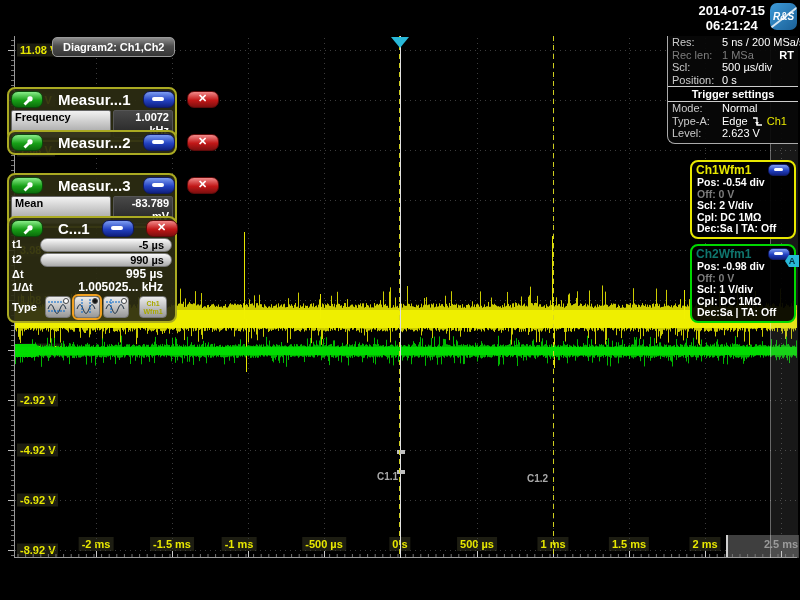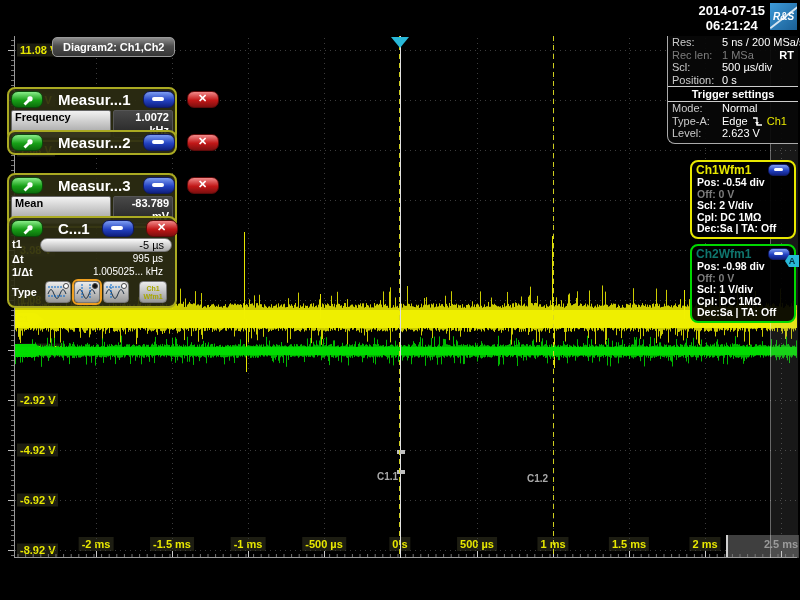--- a/index.html
+++ b/index.html
@@ -26,21 +26,21 @@
           z-index:1;clip-path:polygon(0 0,72% 0,100% 50%,72% 100%,0 100%);padding-left:3px;line-height:13px}
   .amark{position:absolute;left:785px;top:255px;width:14px;height:12px;background:#28b8d8;color:#003040;
          font-size:9px;font-weight:bold;text-align:center;line-height:12px;z-index:6;
          clip-path:polygon(28% 0,100% 0,100% 100%,28% 100%,0 50%)}
   .trig-tri{position:absolute;left:391px;top:37px;width:0;height:0;z-index:4;
             border-left:9px solid transparent;border-right:9px solid transparent;border-top:11px solid #28b8d8}
 
   
   .datetime{position:absolute;right:35px;top:3px;text-align:center;color:#fff;font-weight:bold;
             font-size:13px;line-height:15px;z-index:5}
-  .rslogo{position:absolute;right:3px;top:3px;width:27px;height:27px;border-radius:0;z-index:5;
+  .rslogo{position:absolute;right:3px;top:3px;width:27px;height:27px;border-radius:7px;z-index:5;
           background:linear-gradient(135deg,#3d9ad8,#1a5f96);color:#fff;font-weight:bold;font-style:italic;
           font-size:10px;text-align:center;line-height:27px;overflow:hidden}
   .rslogo::after{content:"";position:absolute;left:-4px;top:12px;width:40px;height:2px;background:rgba(255,255,255,.8);
           transform:rotate(-38deg)}
 
   .tab{position:absolute;left:52px;top:37px;height:18px;padding:0 10px;z-index:5;
        background:linear-gradient(#8d8d8d,#4d4d4d 45%,#363636);border:1px solid #999;border-radius:5px;
        color:#fff;font-size:11px;font-weight:bold;line-height:18px}
 
   
@@ -73,22 +73,22 @@
              color:#fff;font-weight:bold;font-size:11px;text-align:center;line-height:13px}
   .mrow{display:flex;gap:2px;padding:1px}
   .mlabel{width:92px;flex:none;background:linear-gradient(#f2f2f2,#9a9a9a);border:1px solid #666;border-radius:2px;
           color:#000;font-weight:bold;font-size:11px;padding:0 3px;line-height:13px;white-space:nowrap}
   .mvalue{flex:1;background:linear-gradient(#484848,#242424);border:1px solid #555;border-radius:2px;
           color:#fff;font-weight:bold;font-size:11px;text-align:right;padding:0 3px;line-height:13px}
 
   .crow{display:flex;padding:0 2px 1px;line-height:12px}
   .clabel{width:28px;flex:none;color:#fff;font-weight:bold;font-size:11px}
   .cinput{flex:1;background:linear-gradient(#fafafa,#ababab);border:1px solid #777;border-radius:7px;
-          color:#000;font-weight:normal;font-size:11px;text-align:right;padding:0 7px;line-height:12px;cursor:pointer}
-  .cplain{flex:1;color:#fff;font-weight:normal;font-size:10px;text-align:right;padding-right:9px}
+          color:#000;font-weight:bold;font-size:11px;text-align:right;padding:0 7px;line-height:12px;cursor:pointer}
+  .cplain{flex:1;color:#fff;font-weight:bold;font-size:12px;text-align:right;padding-right:9px}
   .trow{display:flex;align-items:center;gap:3px;padding:2px}
   .tbtn{width:24px;height:20px;border-radius:4px;background:linear-gradient(#ececec,#989898);border:1px solid #777;
         position:relative;flex:none;cursor:pointer}
   .tbtn.sel{outline:2px solid #f0a020}
   .tbtn .dot{position:absolute;right:1px;top:1px;width:4px;height:4px;border-radius:50%;background:#fff;border:1px solid #444}
   .tbtn.sel .dot{background:#111}
   .srcbtn{width:28px;height:22px;margin-left:7px;border-radius:4px;background:linear-gradient(#ececec,#989898);
           border:1px solid #777;color:#a8a800;font-size:7px;font-weight:bold;text-align:center;line-height:8px;
           padding-top:3px;box-sizing:border-box;flex:none;cursor:pointer}
 
@@ -116,21 +116,21 @@
 <div class="ylabel" style="top:250px">3.08 V</div>
 <div class="ylabel" style="top:300px">1.08 V</div>
 <div class="ylabel" style="top:350px">-920 mV</div>
 <div class="ylabel" style="top:400px">-2.92 V</div>
 <div class="ylabel" style="top:450px">-4.92 V</div>
 <div class="ylabel" style="top:500px">-6.92 V</div>
 <div class="ylabel" style="top:550px">-8.92 V</div>
 
 <div class="xlabel" style="left:96px">-2 ms</div>
 <div class="xlabel" style="left:172px">-1.5 ms</div>
-<div class="xlabel" style="left:248px">-1 ms</div>
+<div class="xlabel" style="left:239px">-1 ms</div>
 <div class="xlabel" style="left:324px">-500 µs</div>
 <div class="xlabel" style="left:400px">0 s</div>
 <div class="xlabel" style="left:477px">500 µs</div>
 <div class="xlabel" style="left:553px">1 ms</div>
 <div class="xlabel" style="left:629px">1.5 ms</div>
 <div class="xlabel" style="left:705px">2 ms</div>
 <div class="xlabel dim" style="left:781px">2.5 ms</div>
 
 <div class="chmark" style="top:313px;background:#e8e800">C1</div>
 <div class="chmark" style="top:344px;background:#00d800">C2</div>
@@ -2079,20 +2079,24 @@
     </div>
     <div class="mbox-title">C...1</div>
     <div class="pillbtn btn-min"></div>
     <div class="pillbtn btn-close">✕</div>
   </div>
   <div class="crow">
     <span class="clabel">t1</span>
     <span class="cinput">-5 µs</span>
   </div>
   <div class="crow">
+    <span class="clabel">t2</span>
+    <span class="cinput">990 µs</span>
+  </div>
+  <div class="crow">
     <span class="clabel">Δt</span>
     <span class="cplain">995 µs</span>
   </div>
   <div class="crow">
     <span class="clabel">1/Δt</span>
     <span class="cplain">1.005025... kHz</span>
   </div>
   <div class="trow">
     <span class="clabel" style="width:30px">Type</span>
     <div class="tbtn">

